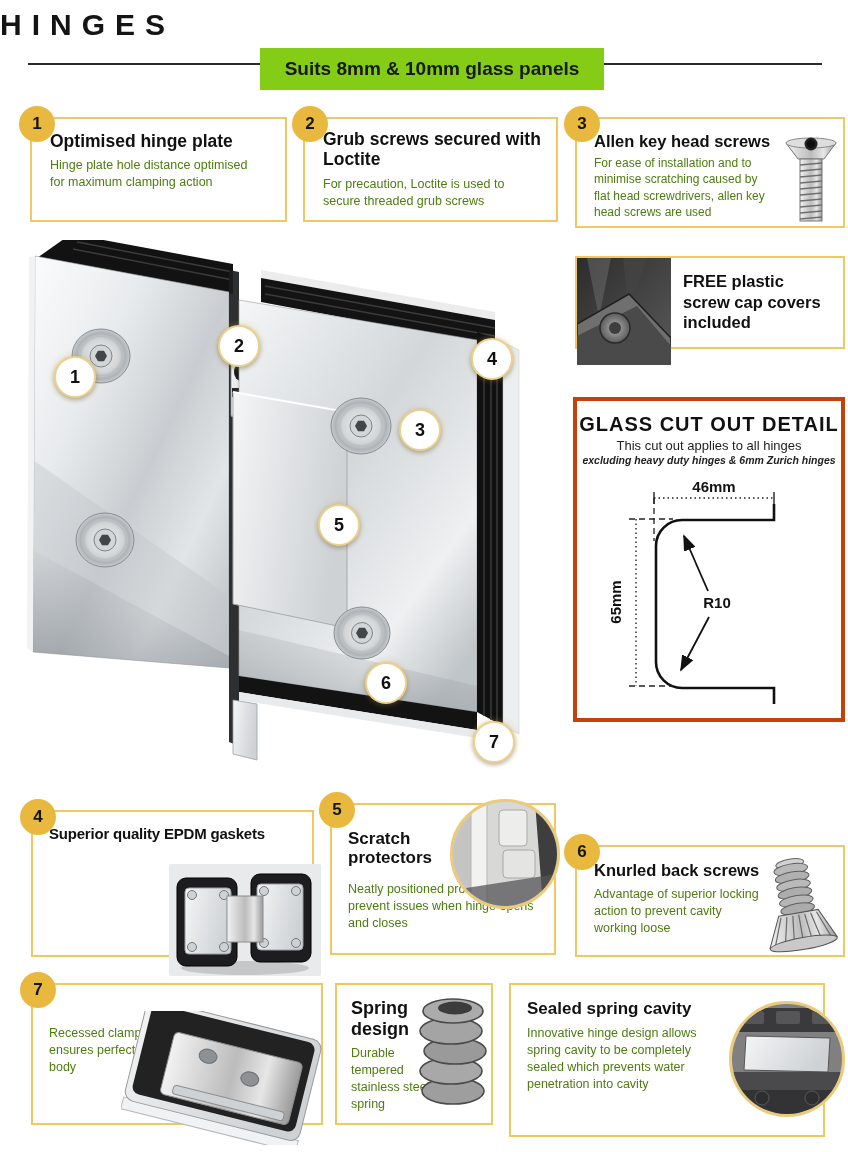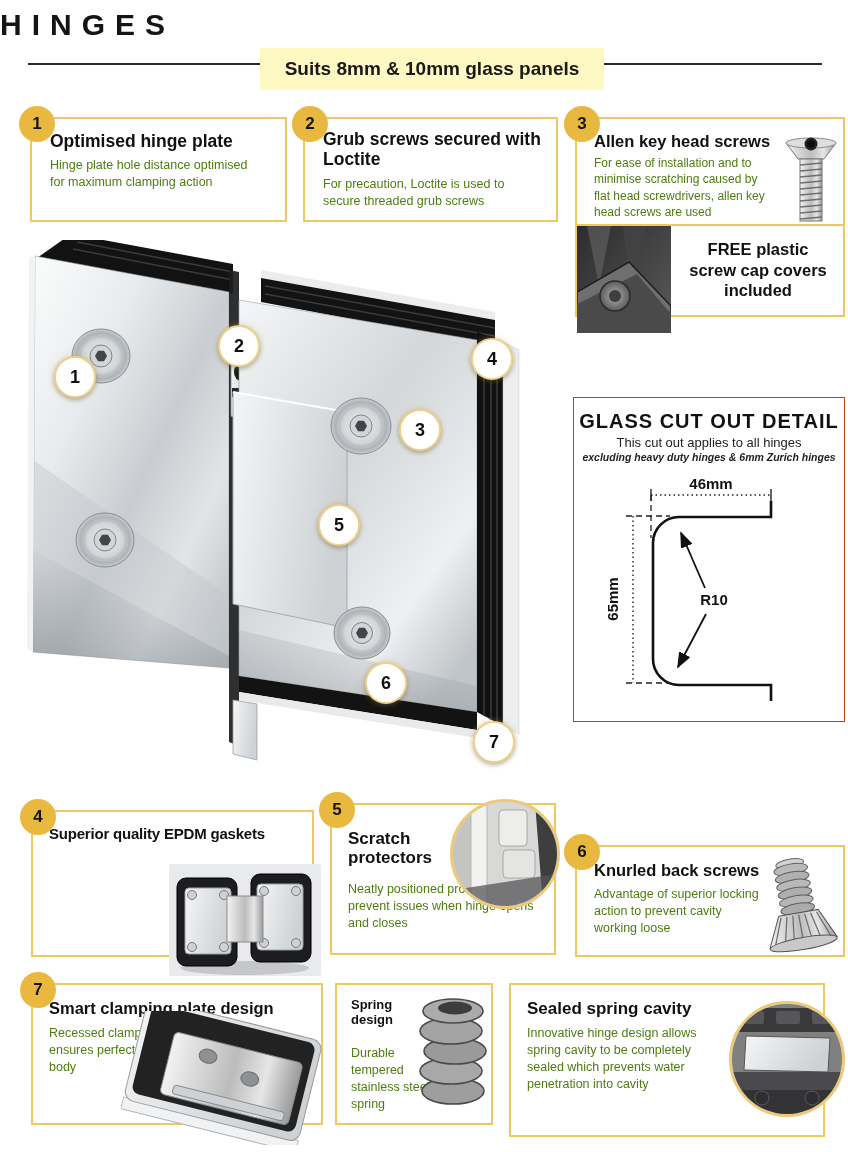--- a/index.html
+++ b/index.html
@@ -3,39 +3,39 @@
 <meta charset="utf-8">
 <style>
   html,body{margin:0;padding:0;background:#ffffff;}
   #page{position:relative;width:848px;height:1152px;background:#ffffff;
         font-family:"Liberation Sans",sans-serif;color:#1a1a1a;overflow:hidden;}
 
   
   .page-title{position:absolute;left:0;top:8px;width:100%;text-align:left;
       font-size:30px;font-weight:600;letter-spacing:10px;color:#141414;}
   .head-rule{position:absolute;left:28px;top:63px;width:794px;height:2px;background:#2b2b2b;}
-  .banner{position:absolute;left:260px;top:48px;width:344px;height:42px;background:#fef9c3;
+  .banner{position:absolute;left:260px;top:48px;width:344px;height:42px;background:#84cc16;
       display:flex;align-items:center;justify-content:center;font-size:19px;font-weight:700;color:#191919;}
 
   
   .box{position:absolute;background:#fff;border:2px solid #f0c863;box-sizing:border-box;}
   .badge{position:absolute;left:-13px;top:-13px;width:36px;height:36px;border-radius:50%;
       background:#e9b83e;display:flex;align-items:center;justify-content:center;
       font-size:17px;font-weight:700;color:#151515;z-index:3;}
   .title{position:absolute;font-weight:700;color:#111;line-height:1.14;}
   .body{position:absolute;font-size:12.5px;line-height:1.36;color:#4d7c0f;}
 
   
   .marker{position:absolute;width:38px;height:38px;border-radius:50%;background:#fff;
       border:2px solid #ecd08e;box-shadow:0 0 6px rgba(210,170,80,.45),0 2px 4px rgba(0,0,0,.25);
       display:flex;align-items:center;justify-content:center;font-size:18px;font-weight:700;color:#111;z-index:4;}
 
   
   .cutout-box{position:absolute;left:573px;top:397px;width:272px;height:325px;background:#fff;
-      border:1px solid #c2410c;box-sizing:border-box;}
+      border:4px solid #c2410c;box-sizing:border-box;}
   .cutout-title{position:absolute;top:12px;width:100%;text-align:center;font-size:20px;font-weight:700;letter-spacing:1px;color:#111;}
   .cutout-sub{position:absolute;top:37px;width:100%;text-align:center;font-size:13px;color:#222;}
   .cutout-note{position:absolute;top:53px;width:100%;text-align:center;font-size:10.5px;font-weight:700;font-style:italic;color:#222;}
 
   .circle-photo{position:absolute;border-radius:50%;border:3px solid #ebca79;overflow:hidden;background:#cfcfcd;}
   svg{display:block;}
 </style>
 </head>
 <body>
 
@@ -83,21 +83,21 @@
         <line x1="16" y1="52" x2="38" y2="50"></line>
           <line x1="16" y1="58" x2="38" y2="56"></line>
         <line x1="16" y1="64" x2="38" y2="62"></line>
           <line x1="16" y1="70" x2="38" y2="68"></line>
         <line x1="16" y1="76" x2="38" y2="74"></line>
           <line x1="16" y1="82" x2="38" y2="80"></line>
       </g>
     </svg>
   </div>
 
-  <div class="box" style="left:575px;top:224px;width:270px;height:93px;text-align:center;">
+  <div class="box" style="left:575px;top:256px;width:270px;height:93px;">
     <svg style="position:absolute;left:0;top:0;" width="94" height="107" viewBox="0 0 94 107">
       <defs>
         <linearGradient id="freeBg" x1="0" y1="0" x2="1" y2="1">
           <stop offset="0" stop-color="#2c2c2c"></stop>
             <stop offset="1" stop-color="#5a5a5a"></stop>
         </linearGradient>
         <radialGradient id="capG">
             <stop offset="0" stop-color="#b0b0b0"></stop>
             <stop offset="1" stop-color="#5c5c5c"></stop>
           </radialGradient>
@@ -309,37 +309,36 @@
             <line x1="54" y1="60" x2="60" y2="86"></line>
           <line x1="60" y1="60" x2="70" y2="86"></line>
         </g>
         <ellipse cx="42" cy="89" rx="34" ry="6" fill="#c9c9c9" stroke="#555"></ellipse>
       </g>
     </svg>
   </div>
 
   <div class="box" style="left:31px;top:983px;width:292px;height:142px;">
     <div class="badge">7</div>
-    <div class="title" style="left:16px;top:14px;font-size:16.5px;">Smart clamping plate design</div>
     <div class="body" style="left:16px;top:40px;width:150px;">Recessed clamping plate ensures perfect fit to hinge body</div>
     <svg style="position:absolute;left:88px;top:26px;z-index:2;" width="215" height="134" viewBox="0 0 215 134">
       <g transform="rotate(14 105 60)">
         <rect x="12" y="18" width="180" height="12" transform="translate(0,92)" fill="#f1f2f3" stroke="#b5b9bc"></rect>
         <rect x="12" y="8" width="180" height="104" rx="10" fill="url(#coverG)" stroke="#999"></rect>
         <rect x="18" y="12" width="168" height="92" rx="8" fill="#222"></rect>
         <rect x="46" y="34" width="132" height="64" rx="5" fill="url(#metalV)" stroke="#8a8d90"></rect>
         <ellipse cx="84" cy="50" rx="9" ry="7" fill="#8e9194" stroke="#6a6d70"></ellipse>
         <ellipse cx="130" cy="62" rx="9" ry="7" fill="#8e9194" stroke="#6a6d70"></ellipse>
         <rect x="58" y="86" width="114" height="9" rx="3" fill="#cfd2d4" stroke="#8a8d90"></rect>
       </g>
     </svg>
   </div>
 
   <div class="box" style="left:335px;top:983px;width:158px;height:142px;">
-    <div class="title" style="left:14px;top:13px;font-size:13px;width:80px;">Spring design</div>
+    <div class="title" style="left:14px;top:13px;font-size:18px;width:80px;">Spring design</div>
     <div class="body" style="left:14px;top:60px;width:82px;">Durable tempered stainless steel spring</div>
     <svg style="position:absolute;right:0px;top:0px;" width="76" height="128" viewBox="0 0 76 128">
       <ellipse cx="38" cy="106" rx="31" ry="13" fill="#9e9e9e" stroke="#4a4a4a" stroke-width="1.6"></ellipse>
       <ellipse cx="36" cy="86" rx="31" ry="13" fill="#a8a8a8" stroke="#4a4a4a" stroke-width="1.6"></ellipse>
       <ellipse cx="40" cy="66" rx="31" ry="13" fill="#9a9a9a" stroke="#4a4a4a" stroke-width="1.6"></ellipse>
       <ellipse cx="36" cy="46" rx="31" ry="13" fill="#a4a4a4" stroke="#4a4a4a" stroke-width="1.6"></ellipse>
       <ellipse cx="38" cy="26" rx="30" ry="12" fill="#ababab" stroke="#4a4a4a" stroke-width="1.6"></ellipse>
       <ellipse cx="40" cy="23" rx="17" ry="6.5" fill="#3c3c3c"></ellipse>
     </svg>
   </div>

